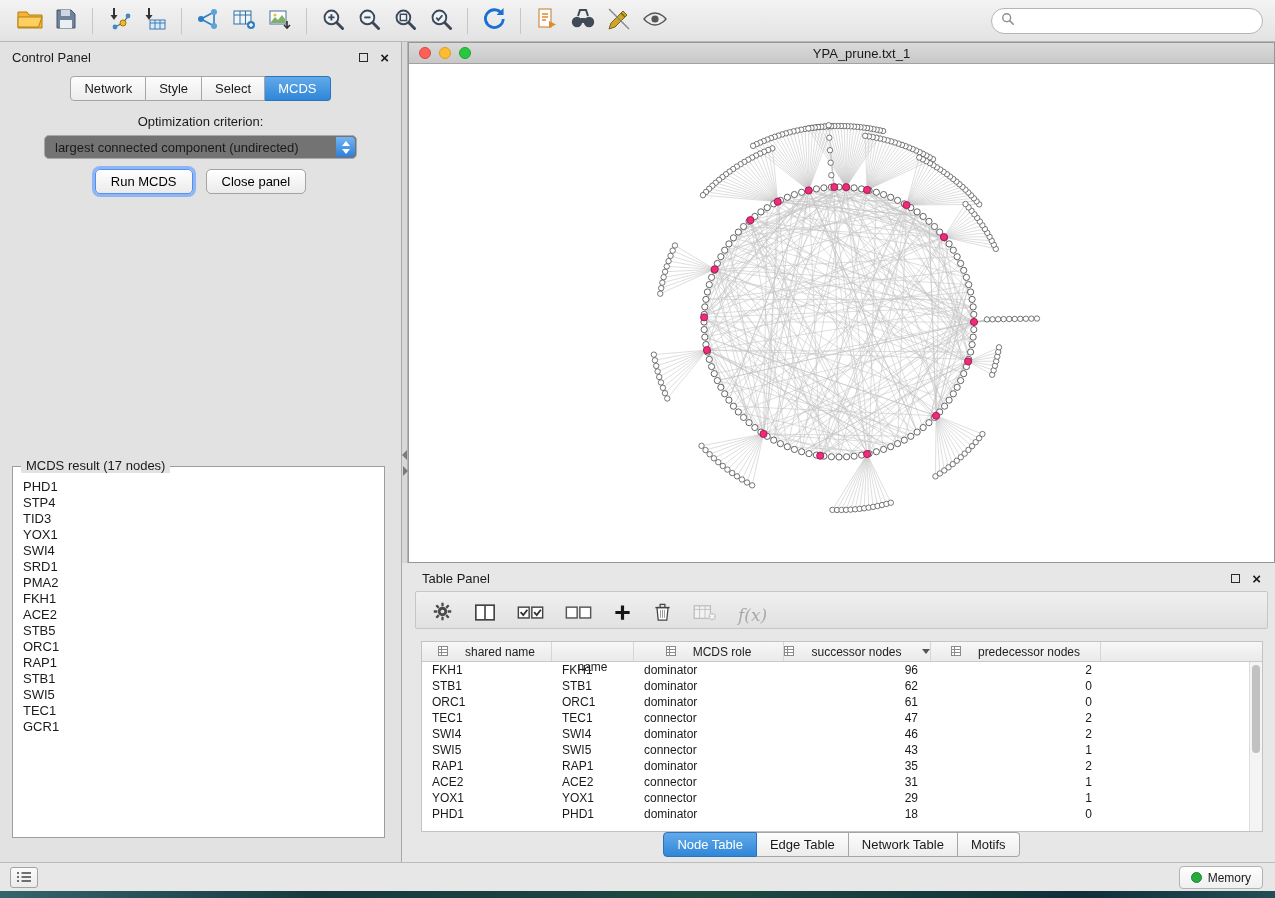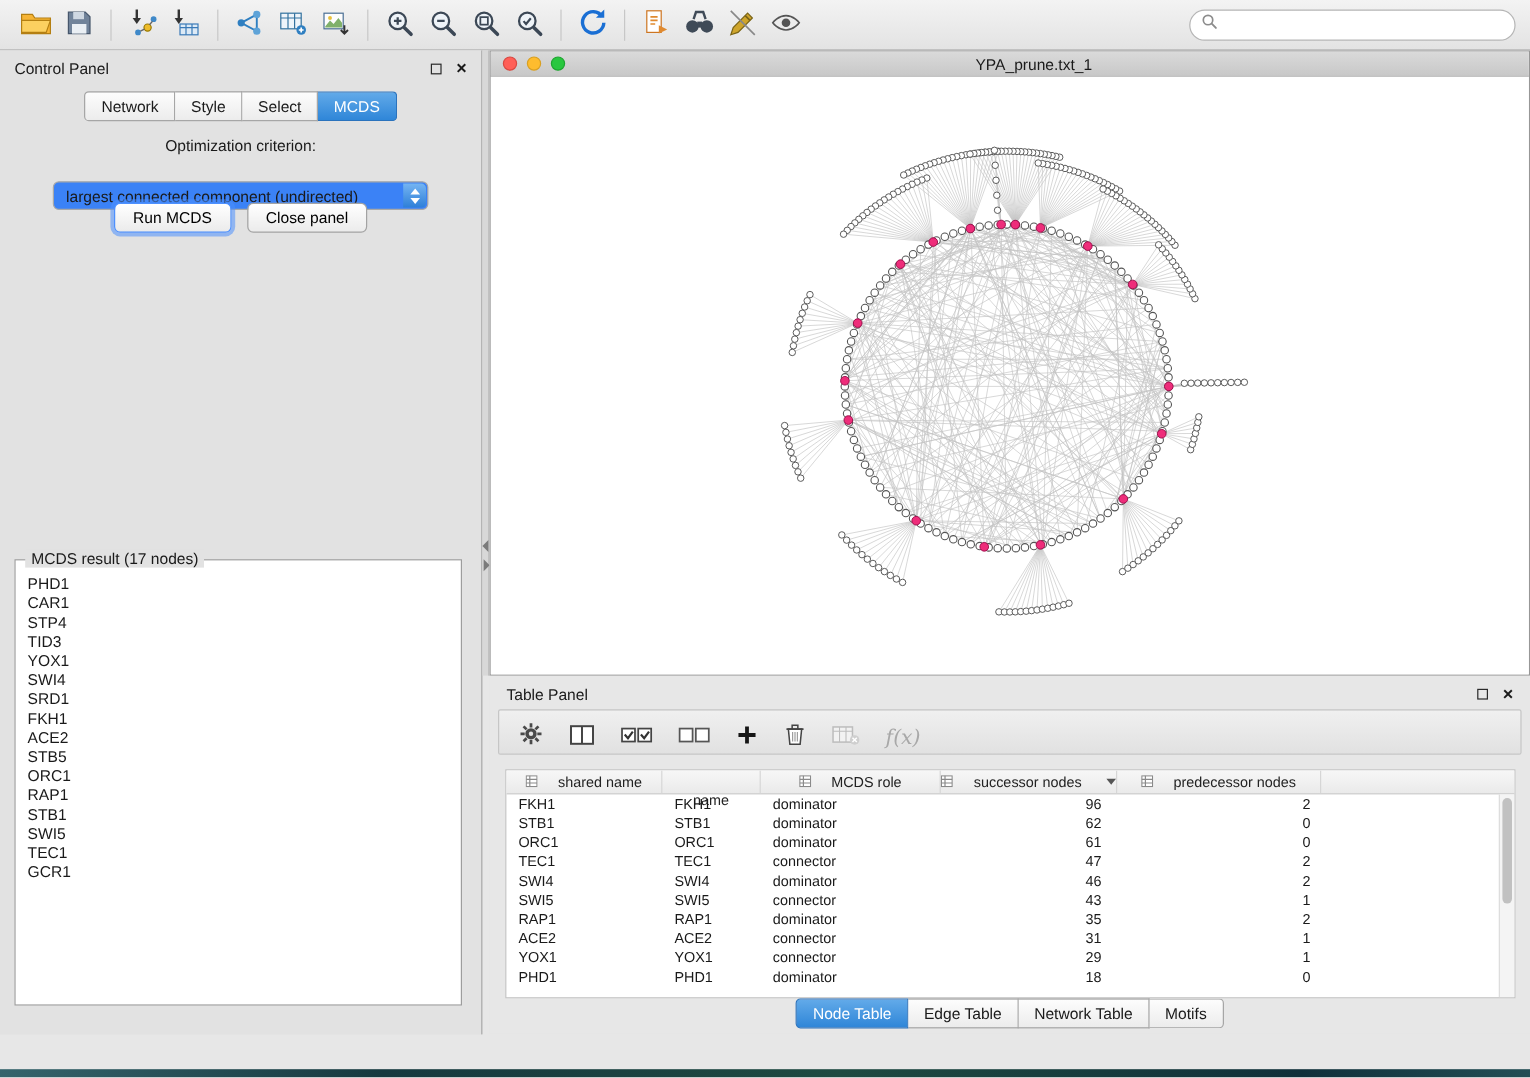--- a/index.html
+++ b/index.html
@@ -19,21 +19,21 @@
   .panel-titlebar{display:flex;align-items:center;padding:8px 12px 2px;font-size:13px;}
   .win-icons{margin-left:auto;display:flex;gap:12px;align-items:center;}
   .win-min{width:9px;height:9px;border:1.5px solid #2a2a2a;display:inline-block;}
   .win-close{font-size:15px;font-weight:bold;line-height:10px;color:#1a1a1a;}
   .cp-tabs{display:flex;justify-content:center;margin-top:9px;}
   .tab{font-size:13px;padding:4px 13px;background:linear-gradient(#fdfdfd,#ececec);border:1px solid #a6a6a6;border-left:none;cursor:pointer;white-space:nowrap;}
   .tab:first-child{border-left:1px solid #a6a6a6;border-radius:4px 0 0 4px;}
   .tab:last-child{border-radius:0 4px 4px 0;}
   .tab.active{background:linear-gradient(#62aae9,#2f86d8);color:#fff;border-color:#2b73bd;}
   .opt-label{position:absolute;top:72px;left:0;right:0;text-align:center;font-size:13px;}
-  .criterion{position:absolute;top:93px;left:44px;width:313px;height:24px;background:#3b82f6;border:1px solid #a8a8a8;border-radius:5px;font-size:13px;display:flex;align-items:center;padding:0 26px 0 10px;cursor:pointer;margin-top:16px;}
+  .criterion{position:absolute;top:93px;left:44px;width:313px;height:24px;background:#737373;border:1px solid #a8a8a8;border-radius:5px;font-size:13px;display:flex;align-items:center;padding:0 26px 0 10px;cursor:pointer;}
   .criterion .stepper{position:absolute;right:1px;top:1px;bottom:1px;width:19px;border-radius:0 4px 4px 0;background:linear-gradient(#74b4f2,#2e7fd8);display:flex;flex-direction:column;align-items:center;justify-content:center;gap:3px;}
   .tri-up{width:0;height:0;border-left:4px solid transparent;border-right:4px solid transparent;border-bottom:5px solid #fff;}
   .tri-down{width:0;height:0;border-left:4px solid transparent;border-right:4px solid transparent;border-top:5px solid #fff;}
   .cp-buttons{position:absolute;top:127px;left:0;right:0;display:flex;justify-content:center;gap:13px;}
   .btn{font-size:13px;padding:4px 15px;background:linear-gradient(#ffffff,#ebebeb);border:1px solid #a3a3a3;border-radius:5px;cursor:pointer;font-family:inherit;}
   .btn.focused{box-shadow:0 0 0 3px rgba(77,144,254,.55);border-color:#4d90fe;}
   .mcds-box{position:absolute;left:12px;top:424px;width:373px;height:372px;border:1px solid #9d9d9d;background:#fff;}
   .mcds-legend{position:absolute;top:-9px;left:8px;background:#e2e2e2;padding:0 5px;font-size:13px;}
   .mcds-list{position:absolute;left:2px;right:2px;top:12px;bottom:2px;overflow:hidden;font-size:13px;background:#fff;}
   .mcds-item{height:16px;line-height:16px;padding-left:8px;cursor:default;}
@@ -244,26 +244,26 @@
         </span>
     </div>
     <div class="cp-buttons">
       <button class="btn focused">Run MCDS</button>
       <button class="btn">Close panel</button>
     </div>
     <div class="mcds-box">
       <span class="mcds-legend">MCDS result (17 nodes)</span>
       <div class="mcds-list">
           <div class="mcds-item">PHD1</div>
-          <div class="mcds-item">CAR1</div>
           <div class="mcds-item">STP4</div>
           <div class="mcds-item">TID3</div>
           <div class="mcds-item">YOX1</div>
           <div class="mcds-item">SWI4</div>
           <div class="mcds-item">SRD1</div>
+          <div class="mcds-item">PMA2</div>
           <div class="mcds-item">FKH1</div>
           <div class="mcds-item">ACE2</div>
           <div class="mcds-item">STB5</div>
           <div class="mcds-item">ORC1</div>
           <div class="mcds-item">RAP1</div>
           <div class="mcds-item">STB1</div>
           <div class="mcds-item">SWI5</div>
           <div class="mcds-item">TEC1</div>
           <div class="mcds-item">GCR1</div>
         </div>
@@ -1284,15 +1284,28 @@
     </div>
 
     <div class="tp-tabs">
       <div class="tab active">Node Table</div>
       <div class="tab">Edge Table</div>
       <div class="tab">Network Table</div>
       <div class="tab">Motifs</div>
     </div>
   </div>
 
+  <div class="statusbar">
+    <div class="list-btn">
+      <span><svg width="16" height="12" viewBox="0 0 16 12">
+            <g stroke="#444" stroke-width="1.6">
+              <path d="M1 2h2M5.5 2h9.5M1 6h2M5.5 6h9.5M1 10h2M5.5 10h9.5"></path>
+            </g>
+          </svg></span>
+    </div>
+    <div class="memory-btn">
+      <span class="gdot"></span>
+      <span>Memory</span>
+    </div>
+  </div>
 
   <div class="desktop-strip"></div>
 </div>
 
 </body></html>

